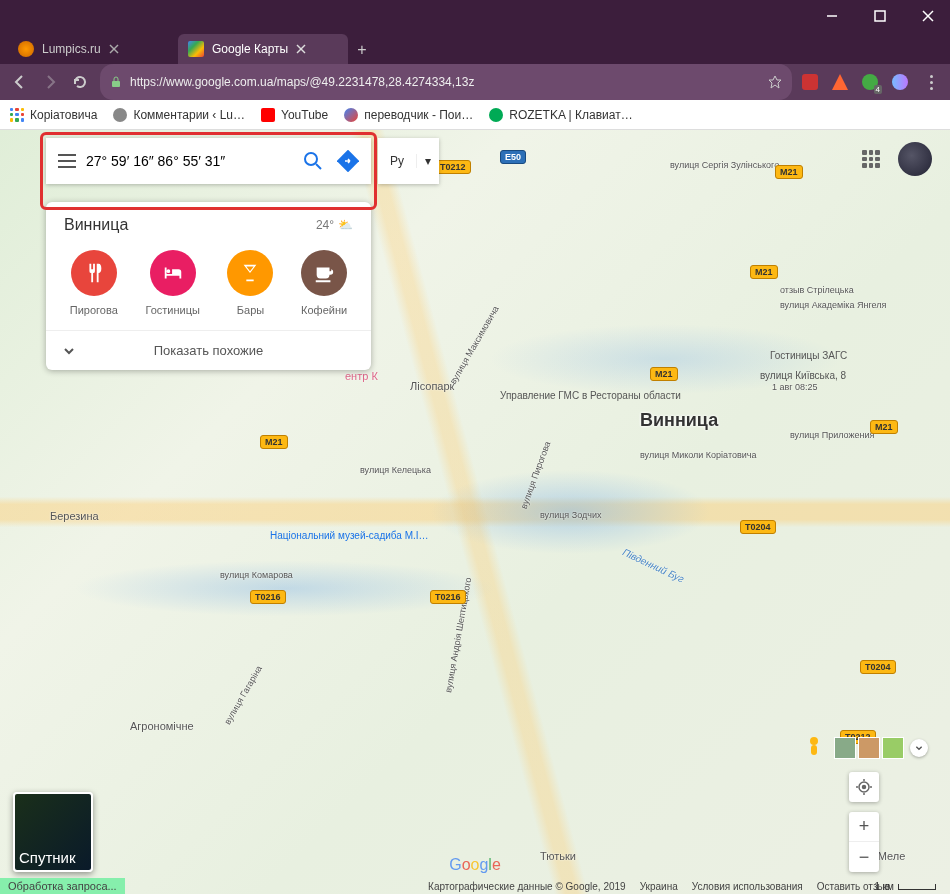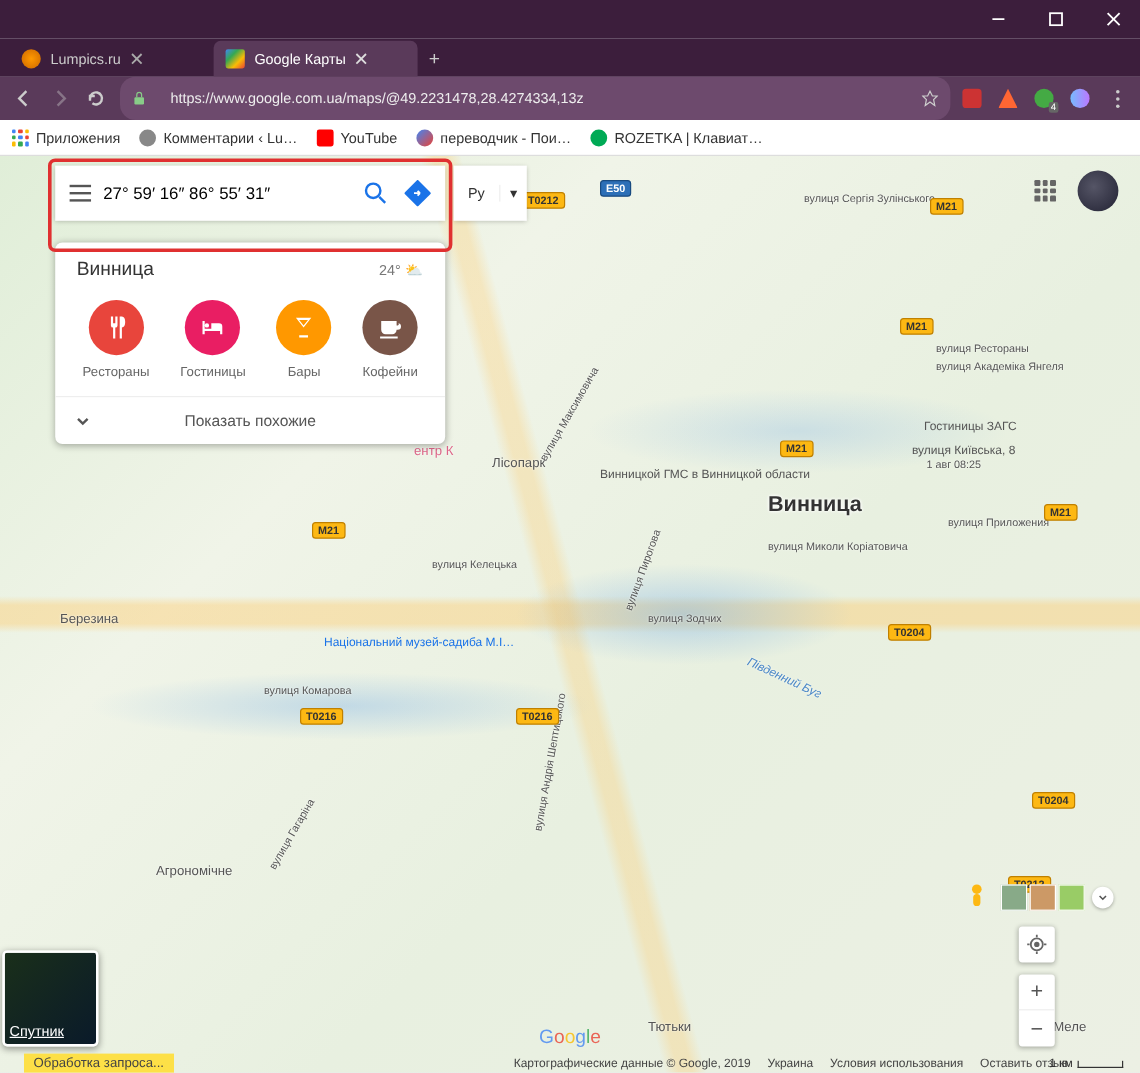--- a/index.html
+++ b/index.html
@@ -15,21 +15,21 @@
 .tab { height: 30px; display: flex; align-items: center; padding: 0 10px; gap: 8px; font-size: 12px; color: #ccc; min-width: 170px; border-radius: 6px 6px 0 0; }
 .tab.active { background: #5a3a5a; color: #fff; }
 .tab .favicon { width: 16px; height: 16px; border-radius: 2px; }
 .tab .close { width: 10px; height: 10px; }
 .new-tab { width: 28px; height: 28px; display: flex; align-items: center; justify-content: center; color: #ccc; }
 
 
 .addr-row { height: 36px; background: #5a3a5a; display: flex; align-items: center; padding: 0 10px; gap: 10px; }
 .addr-row .nav-btn { width: 20px; height: 20px; display: flex; align-items: center; justify-content: center; }
 .addr-row .nav-btn svg { stroke: #ccc; fill: none; width: 16px; height: 16px; stroke-width: 2; }
-.url-box { flex: 1; height: 36px; background: #6d4a6d; border-radius: 13px; display: flex; align-items: center; padding: 0 10px; gap: 20px; color: #eee; font-size: 12px; }
+.url-box { flex: 1; height: 36px; background: #6d4a6d; border-radius: 13px; display: flex; align-items: center; padding: 0 10px; gap: 8px; color: #eee; font-size: 12px; }
 .url-box .lock { width: 12px; height: 12px; }
 .url-text { flex: 1; white-space: nowrap; overflow: hidden; }
 .ext-icons { display: flex; gap: 14px; align-items: center; }
 .ext-icons .ico { width: 16px; height: 16px; }
 
 
 .bookmarks { height: 30px; background: #fff; border-bottom: 1px solid #ddd; display: flex; align-items: center; padding: 0 10px; gap: 16px; font-size: 12px; color: #333; }
 .bm-item { display: flex; align-items: center; gap: 6px; }
 .bm-item .bico { width: 14px; height: 14px; border-radius: 2px; }
 
@@ -75,34 +75,34 @@
 .show-more { border-top: 1px solid #eee; padding: 12px; display: flex; align-items: center; justify-content: center; gap: 30px; font-size: 13px; color: #555; position: relative; }
 .show-more .chev { position: absolute; left: 16px; }
 
 
 .top-right { position: absolute; top: 142px; right: 18px; display: flex; align-items: center; gap: 18px; z-index: 15; }
 .apps-grid { width: 18px; height: 18px; display: grid; grid-template-columns: repeat(3,1fr); gap: 2px; }
 .apps-grid span { background: #666; border-radius: 1px; }
 .avatar { width: 34px; height: 34px; border-radius: 50%; background: radial-gradient(circle at 40% 40%, #556, #223); }
 
 
-.sat-thumb { position: absolute; bottom: 22px; left: 2px; width: 80px; height: 80px; border: 2px solid #fff; border-radius: 4px; background: linear-gradient(135deg, #1a2f1a, #0a1a2a); box-shadow: 0 2px 6px rgba(0,0,0,0.4); display: flex; align-items: flex-end; padding: 4px; color: #fff; font-size: 12px; z-index: 15; text-decoration: underline; }
+.sat-thumb { position: absolute; bottom: 22px; left: 13px; width: 80px; height: 80px; border: 2px solid #fff; border-radius: 4px; background: linear-gradient(135deg, #1a2f1a, #0a1a2a); box-shadow: 0 2px 6px rgba(0,0,0,0.4); display: flex; align-items: flex-end; padding: 4px; color: #fff; font-size: 15px; z-index: 15; }
 
 
 .br-controls { position: absolute; bottom: 22px; right: 22px; display: flex; flex-direction: column; align-items: center; gap: 10px; z-index: 15; }
 .mini-imgs { display: flex; gap: 2px; }
 .mini-imgs span { width: 22px; height: 22px; background: #8a8; border: 1px solid #fff; }
 .mini-imgs span:nth-child(2){background:#c96;} .mini-imgs span:nth-child(3){background:#9c6;}
 .pegman { width: 28px; height: 28px; display: flex; align-items: center; justify-content: center; }
 .zoom-box { background: #fff; border-radius: 3px; box-shadow: 0 1px 4px rgba(0,0,0,0.3); display: flex; flex-direction: column; }
 .zoom-btn { width: 30px; height: 30px; display: flex; align-items: center; justify-content: center; font-size: 18px; color: #555; }
 .zoom-btn:first-child { border-bottom: 1px solid #eee; }
 
 
-.status-bar { position: absolute; bottom: 0; left: 0; background: #fde047; color: #444; font-size: 11px; padding: 2px 8px; z-index: 16; margin-left: 20px; }
+.status-bar { position: absolute; bottom: 0; left: 0; background: #86efac; color: #444; font-size: 11px; padding: 2px 8px; z-index: 16; }
 .attrib { position: absolute; bottom: 2px; right: 60px; font-size: 10px; color: #444; display: flex; gap: 14px; z-index: 14; }
 .glogo { position: absolute; bottom: 20px; left: 50%; transform: translateX(-50%); font-size: 16px; color: #666; opacity: 0.8; z-index: 14; font-weight: 500; }
 
 .scale-bar { position: absolute; bottom: 2px; right: 14px; font-size: 10px; color: #333; display:flex; align-items:center; gap:4px; z-index:14;}
 .scale-bar .line { width: 38px; height: 6px; border: 1px solid #333; border-top: none; }
 
 .chrome-menu { width: 18px; height: 18px; display: flex; flex-direction: column; justify-content: space-around; align-items: center; }
 .chrome-menu span { width: 3px; height: 3px; background: #ccc; border-radius: 50%; }
 </style>
 </head>
@@ -195,21 +195,21 @@
         <span style="background:#4285f4"></span>
         <span style="background:#ea4335"></span>
         <span style="background:#fbbc05"></span>
         <span style="background:#34a853"></span>
         <span style="background:#4285f4"></span>
         <span style="background:#ea4335"></span>
         <span style="background:#fbbc05"></span>
         <span style="background:#34a853"></span>
         <span style="background:#4285f4"></span>
       </div>
-    <span>Приложения</span>
+    <span>Коріатовича</span>
   </div>
   <div class="bm-item">
       <span class="bico" style="background:#888;border-radius:50%"></span>
       <span>Комментарии ‹ Lu…</span>
     </div>
   <div class="bm-item">
       <span class="bico" style="background:#f00"></span>
       <span>YouTube</span>
     </div>
   <div class="bm-item">
@@ -223,34 +223,34 @@
 </div>
 
 <div class="map-area">
   <div class="city-label" style="top:280px;left:640px">Винница</div>
   <div class="place-label" style="top:380px;left:50px">Березина</div>
   <div class="place-label" style="top:590px;left:130px">Агрономічне</div>
   <div class="place-label" style="top:720px;left:540px">Тютьки</div>
   <div class="place-label" style="top:720px;left:850px">Лука-Меле</div>
   <div class="place-label" style="top:250px;left:410px">Лісопарк</div>
   <div class="poi" style="top:400px;left:270px">Національний музей-садиба М.І…</div>
-  <div class="poi" style="top:260px;left:500px;color:#555;font-size:10px">Винницкой ГМС в Винницкой области</div>
+  <div class="poi" style="top:260px;left:500px;color:#555;font-size:10px">Управление ГМС в Рестораны области</div>
   <div class="poi" style="top:220px;left:770px;color:#555;font-size:10px">Гостиницы ЗАГС</div>
   <div class="poi" style="top:240px;left:760px;color:#555;font-size:10px">вулиця Київська, 8</div>
   <div class="place-label" style="top:252px;left:772px;font-size:9px">1 авг 08:25</div>
   <div class="place-label" style="top:240px;left:345px;font-size:11px;color:#d68">ентр К</div>
 
   <div class="place-label" style="top:335px;left:360px;font-size:9px">вулиця Келецька</div>
   <div class="place-label" style="top:340px;left:500px;font-size:9px;transform:rotate(-70deg)">вулиця Пирогова</div>
   <div class="place-label" style="top:440px;left:220px;font-size:9px">вулиця Комарова</div>
   <div class="place-label" style="top:500px;left:400px;font-size:9px;transform:rotate(-80deg)">вулиця Андрія Шептицького</div>
   <div class="place-label" style="top:380px;left:540px;font-size:9px">вулиця Зодчих</div>
   <div class="place-label" style="top:560px;left:210px;font-size:9px;transform:rotate(-60deg)">вулиця Гагаріна</div>
   <div class="place-label" style="top:30px;left:670px;font-size:9px">вулиця Сергія Зулінського</div>
-  <div class="place-label" style="top:155px;left:780px;font-size:9px">вулиця Рестораны</div>
+  <div class="place-label" style="top:155px;left:780px;font-size:9px">отзыв Стрілецька</div>
   <div class="place-label" style="top:170px;left:780px;font-size:9px">вулиця Академіка Янгеля</div>
   <div class="place-label" style="top:300px;left:790px;font-size:9px">вулиця Приложения</div>
   <div class="place-label" style="top:210px;left:430px;font-size:9px;transform:rotate(-60deg)">вулиця Максимовича</div>
   <div class="place-label" style="top:430px;left:620px;font-size:10px;color:#4a87c7;font-style:italic;transform:rotate(25deg)">Південний Буг</div>
   <div class="place-label" style="top:320px;left:640px;font-size:9px">вулиця Миколи Коріатовича</div>
 
   <div class="road-label blue" style="top:20px;left:500px">E50</div>
   <div class="road-label" style="top:305px;left:260px">M21</div>
   <div class="road-label" style="top:237px;left:650px">M21</div>
   <div class="road-label" style="top:35px;left:775px">M21</div>
@@ -295,21 +295,21 @@
         <span>⛅</span>
       </span>
     </div>
     <div class="categories">
       <div class="cat">
         <div class="cat-ico" style="background:#e8453c">
             <svg viewBox="0 0 24 24">
               <path d="M7 2v8a2 2 0 0 0 2 2v10h2V12a2 2 0 0 0 2-2V2h-2v6H9V2H7zm8 0v20h2V12c2 0 3-2 3-5s-1-5-3-5h-2z"></path>
             </svg>
           </div>
-        <span>Рестораны</span>
+        <span>Пирогова</span>
       </div>
       <div class="cat">
         <div class="cat-ico" style="background:#e91e63">
             <svg viewBox="0 0 24 24">
               <path d="M3 6v12h2v-3h14v3h2V11a3 3 0 0 0-3-3h-7v5H5V6H3zm4 2a2 2 0 1 0 0 4 2 2 0 0 0 0-4z"></path>
             </svg>
           </div>
         <span>Гостиницы</span>
       </div>
       <div class="cat">

